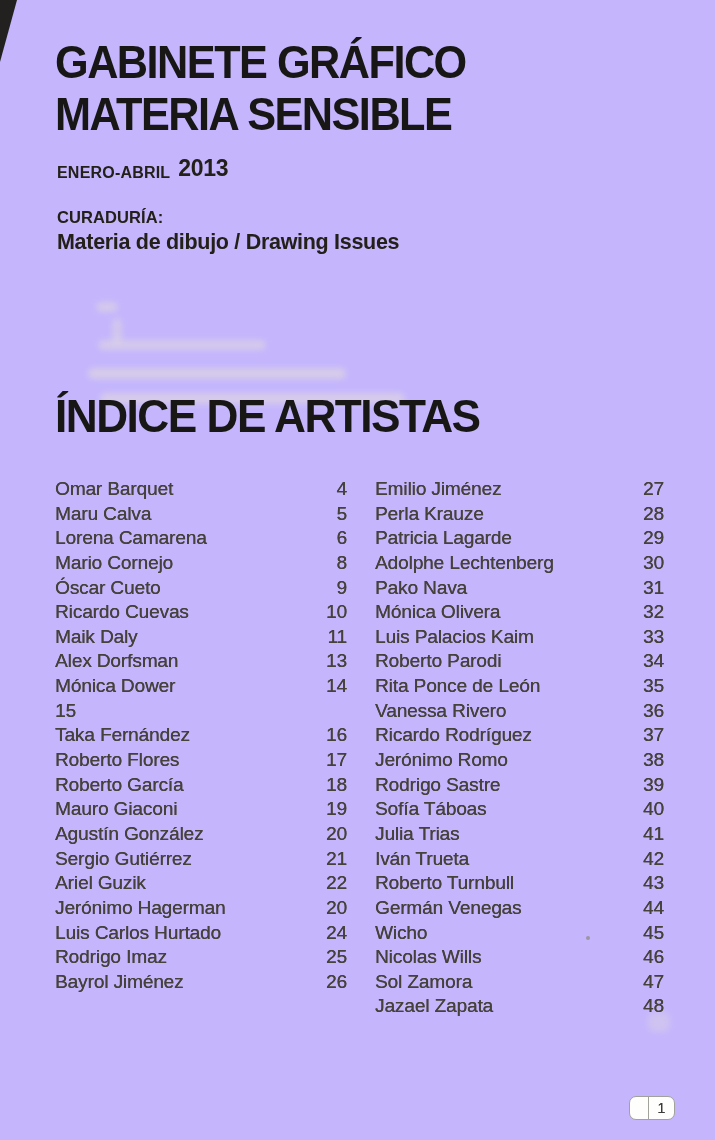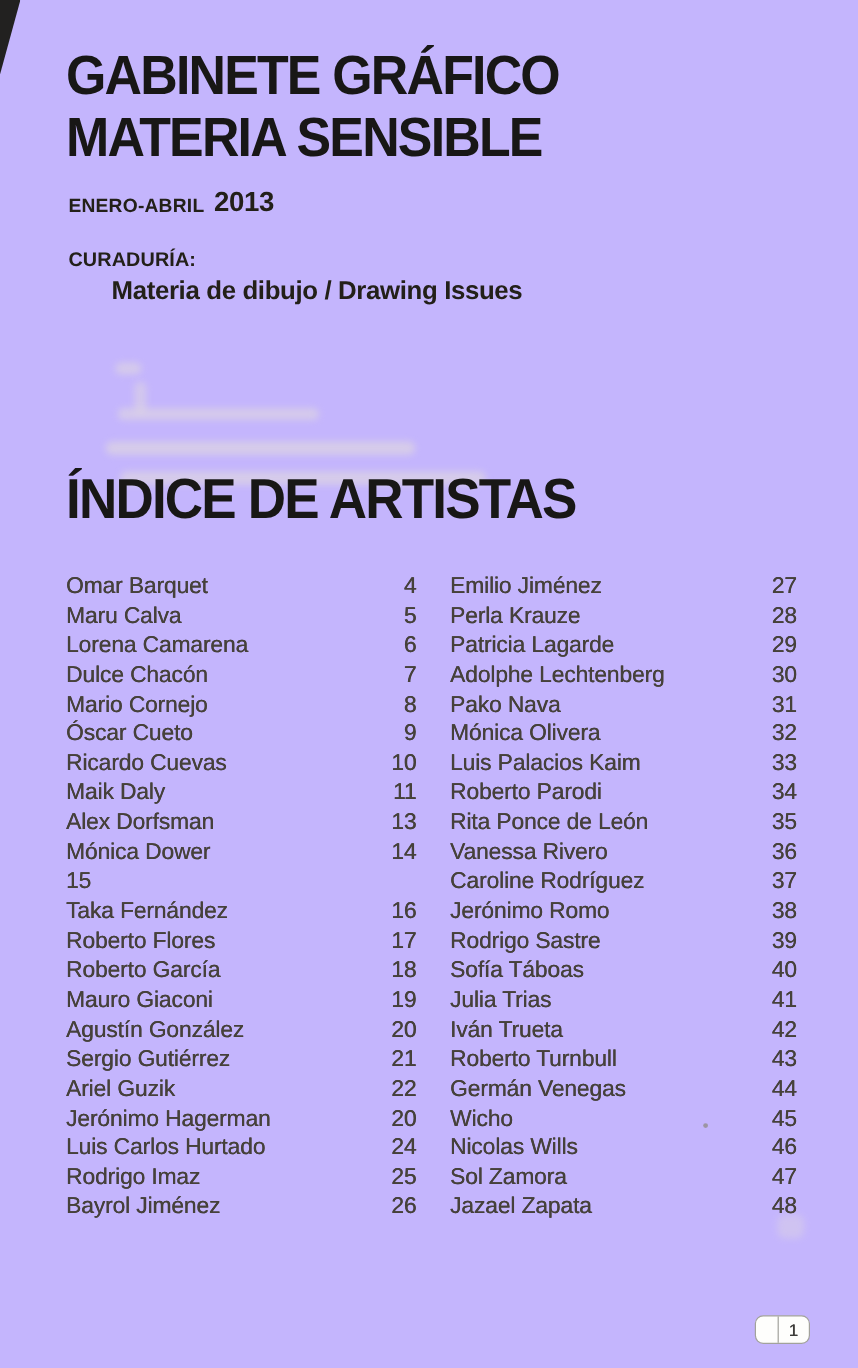--- a/index.html
+++ b/index.html
@@ -62,21 +62,21 @@
   .date-range { font-size: 16px; letter-spacing: 0.2px; }
   .date-year  { font-size: 23px; margin-left: 8px; letter-spacing: -0.3px; }
 
   .curator-block {
     position: absolute; left: 57px; top: 204px;
     color: #232019; white-space: nowrap;
   }
   .curator-line { display: flex; align-items: center; height: 26px; }
   .curator-label { font-size: 16.5px; font-weight: 700; letter-spacing: 0.1px; }
   .curator-name  { font-size: 21.5px; font-weight: 700; margin-left: 7px; letter-spacing: -0.3px; }
-  .subtitle      { font-size: 21.5px; font-weight: 700; letter-spacing: -0.3px; line-height: 24px; margin-left: 36px; }
+  .subtitle      { font-size: 21.5px; font-weight: 700; letter-spacing: -0.3px; line-height: 24px; }
 
   .index-title {
     position: absolute; left: 55px; top: 390px;
     color: #181716; font-weight: 700;
     font-size: 47px; line-height: 52px;
     letter-spacing: -1.6px;
     transform: scaleX(0.94); transform-origin: 0 0;
     white-space: nowrap;
   }
 
@@ -163,24 +163,20 @@
         <div class="row">
           <span class="name">Maru Calva</span>
           <span class="num">5</span>
         </div>
 
         <div class="row">
           <span class="name">Lorena Camarena</span>
           <span class="num">6</span>
         </div>
 
-        <div class="row">
-          <span class="name">Dulce Chacón</span>
-          <span class="num">7</span>
-        </div>
 
         <div class="row">
           <span class="name">Mario Cornejo</span>
           <span class="num">8</span>
         </div>
 
         <div class="row">
           <span class="name">Óscar Cueto</span>
           <span class="num">9</span>
         </div>
@@ -311,21 +307,21 @@
           <span class="name">Rita Ponce de León</span>
           <span class="num">35</span>
         </div>
 
         <div class="row">
           <span class="name">Vanessa Rivero</span>
           <span class="num">36</span>
         </div>
 
         <div class="row">
-          <span class="name">Caroline Rodríguez</span>
+          <span class="name">Ricardo Rodríguez</span>
           <span class="num">37</span>
         </div>
 
         <div class="row">
           <span class="name">Jerónimo Romo</span>
           <span class="num">38</span>
         </div>
 
         <div class="row">
           <span class="name">Rodrigo Sastre</span>

